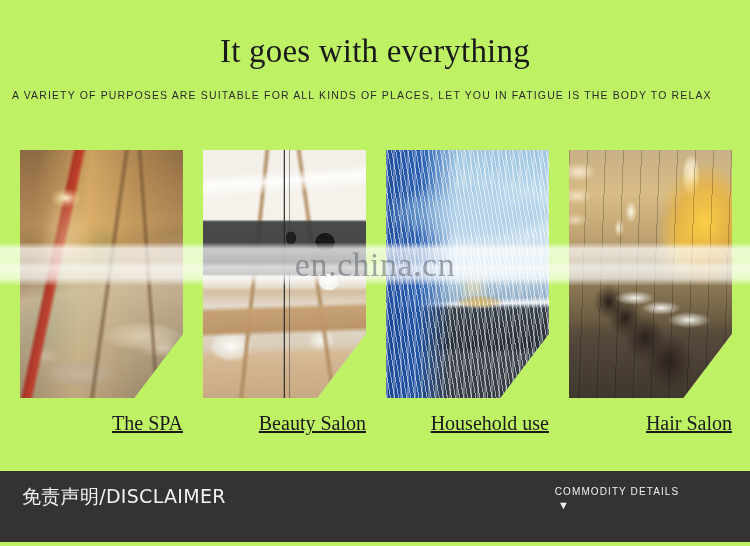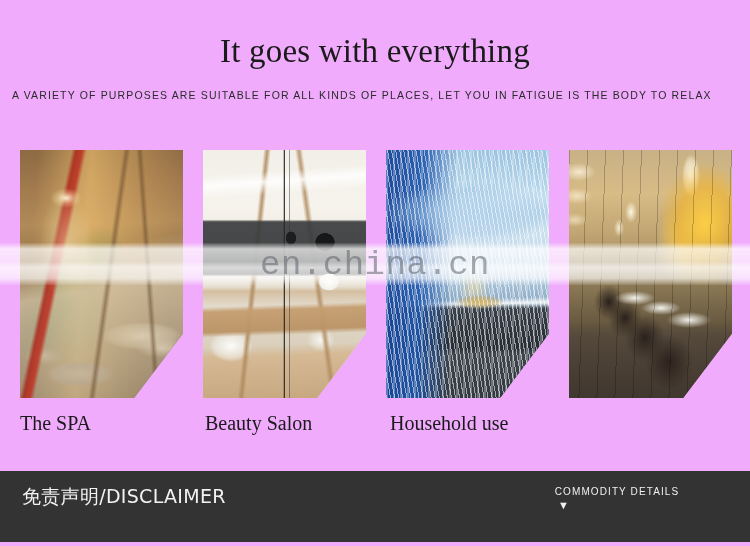--- a/index.html
+++ b/index.html
@@ -9,21 +9,21 @@
     height: 546px;
     overflow: hidden;
     background: #ffffff;
     font-family: "Liberation Sans", sans-serif;
   }
 
   #page {
     position: relative;
     width: 750px;
     height: 546px;
-    background: #f0abfc;
+    background: #bef264;
     overflow: hidden;
   }
 
   
   .page-title {
     position: absolute;
     left: 0;
     top: 30px;
     width: 750px;
     text-align: center;
@@ -196,27 +196,28 @@
     position: absolute;
     left: 20px;
     top: 408px;
     width: 712px;
     height: 36px;
     display: flex;
     gap: 20px;
   }
   .caption {
     width: 165px;
-    text-align: left;
+    text-align: right;
     font-family: "Liberation Serif", serif;
     font-size: 20px;
     font-weight: 400;
     color: #1a1a1a;
     line-height: 30px;
     white-space: nowrap;
+    text-decoration: underline;
   }
 
   
   .watermark-band {
     position: absolute;
     left: 0;
     top: 243px;
     width: 750px;
     height: 42px;
     pointer-events: none;
@@ -229,21 +230,21 @@
         rgba(255,255,255,0.10) 100%);
     filter: blur(0.4px);
   }
 
   .watermark-text {
     position: absolute;
     left: 0;
     top: 246px;
     width: 750px;
     text-align: center;
-    font-family: Liberation Mono, monospace;
+    font-family: Liberation Serif, serif;
     font-size: 34px;
     font-weight: 400;
     letter-spacing: 0.5px;
     color: rgba(92,100,108,0.55);
     line-height: 38px;
     pointer-events: none;
     white-space: nowrap;
   }
 
   
@@ -320,20 +321,21 @@
     <div class="tile">
       <div class="tile-photo photo-hair"></div>
     </div>
 
   </div>
 
   <div class="captions">
     <div class="caption">The SPA</div>
     <div class="caption">Beauty Salon</div>
     <div class="caption">Household use</div>
+    <div class="caption">Hair Salon</div>
   </div>
 
   <div class="watermark-band"></div>
   <div class="watermark-text">en.china.cn</div>
 
   <div class="bottom-bar">
     <div class="disclaimer">免责声明/DISCLAIMER</div>
 
     <div class="commodity-group">
       <div class="commodity-label">COMMODITY  DETAILS</div>

